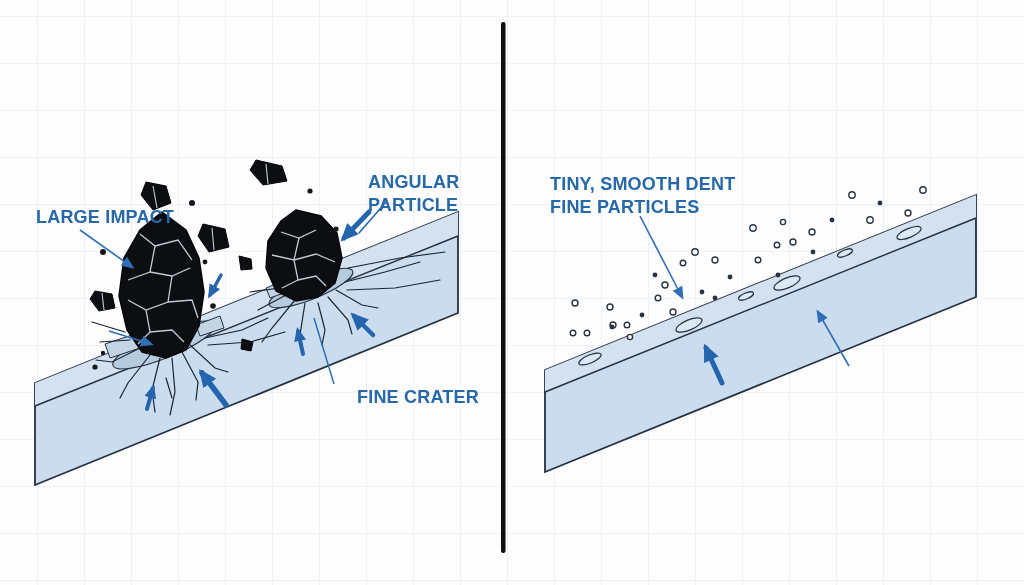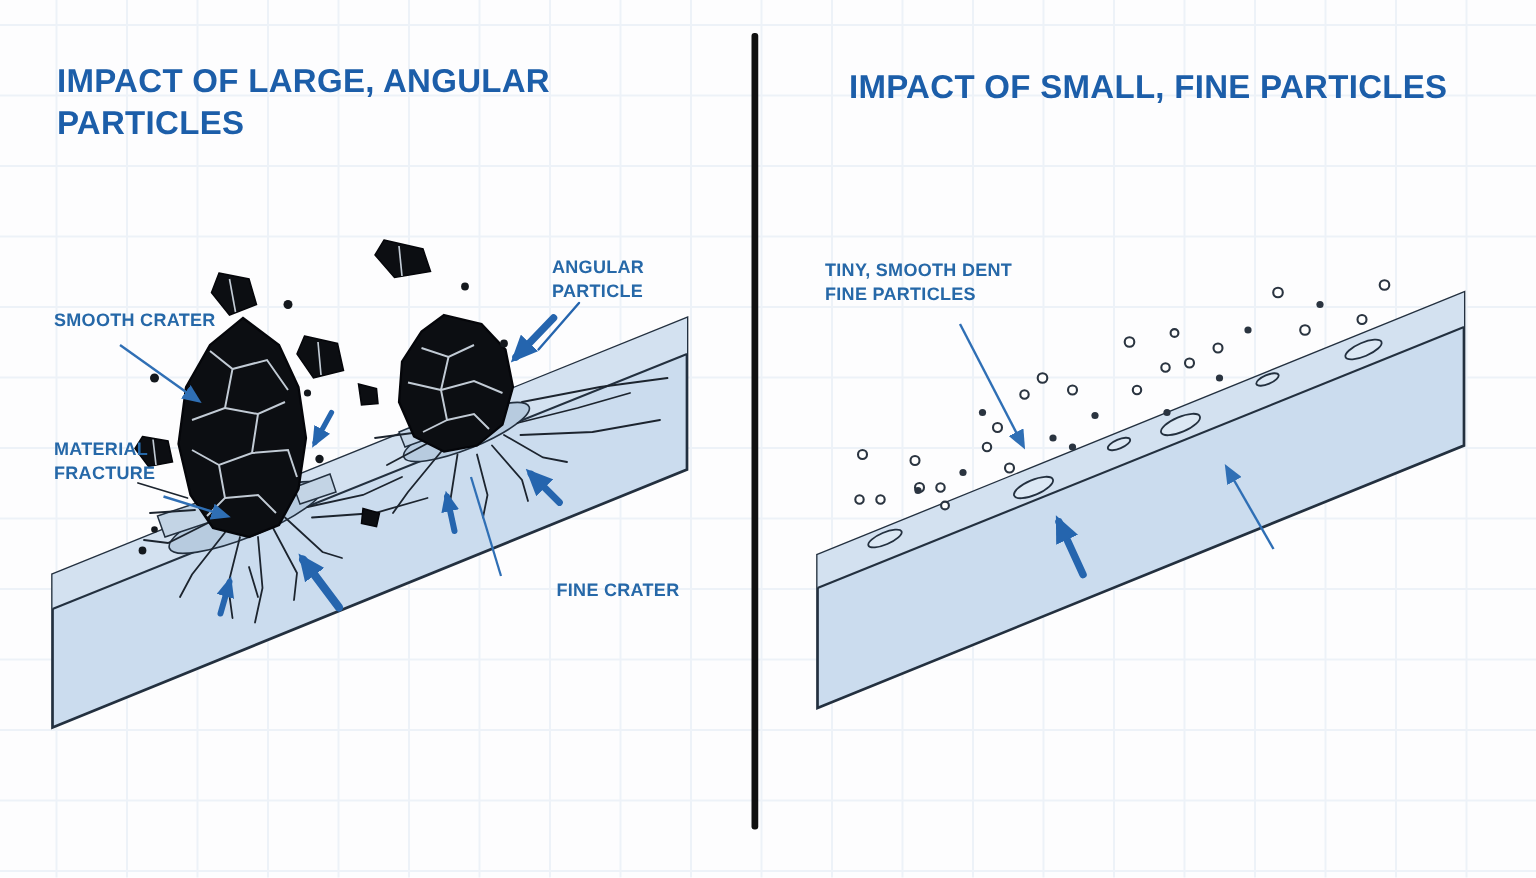--- a/index.html
+++ b/index.html
@@ -14,21 +14,21 @@
     background-position:37px 16px;
   }
   .diagram{position:absolute;left:0;top:0;}
   .title{
     position:absolute;color:#1c5ea9;
     font-weight:700;font-size:22px;line-height:1.27;
     letter-spacing:.2px;white-space:pre-line;
   }
   .label{
     position:absolute;color:#2668a8;
-    font-weight:700;font-size:12px;line-height:1.3;
+    font-weight:700;font-size:18px;line-height:1.3;
     letter-spacing:.2px;white-space:pre-line;
   }
 </style>
 </head>
 <body>
 
 <div class="stage">
 
   <svg class="diagram" width="1024" height="585" viewBox="0 0 1024 585">
     <defs>
@@ -215,31 +215,26 @@
       <g stroke="#2565ae" stroke-linecap="round">
         <line x1="722" y1="383" x2="706" y2="348" stroke-width="5" marker-end="url(#mb)"></line>
       </g>
       <g stroke="#2f6fb5" fill="none">
         <line x1="640" y1="216" x2="682" y2="297" stroke-width="1.6" marker-end="url(#ms)"></line>
         <line x1="849" y1="366" x2="818" y2="312" stroke-width="1.6" marker-end="url(#ms)"></line>
       </g>
     </g>
   </svg>
 
-  <div class="title" style="left:38px;top:40px;">IMPACT OF LARGE, ANGULAR
-PARTICLES</div>
-
-  <div class="title" style="left:566px;top:44px;">IMPACT OF SMALL, FINE PARTICLES</div>
-
-  <div class="label" style="left:36px;top:206px;">SMOOTH CRATER</div>
-
-  <div class="label" style="left:36px;top:292px;">MATERIAL
-FRACTURE</div>
+
+
+  <div class="label" style="left:36px;top:206px;">LARGE IMPACT</div>
+
 
   <div class="label" style="left:368px;top:171px;">ANGULAR
 PARTICLE</div>
 
-  <div class="label" style="left:327px;top:386px;padding-left:44px;">FINE CRATER</div>
+  <div class="label" style="left:313px;top:386px;padding-left:44px;">FINE CRATER</div>
 
   <div class="label" style="left:550px;top:173px;">TINY, SMOOTH DENT
 FINE PARTICLES</div>
 
 </div>
 
 </body></html>

